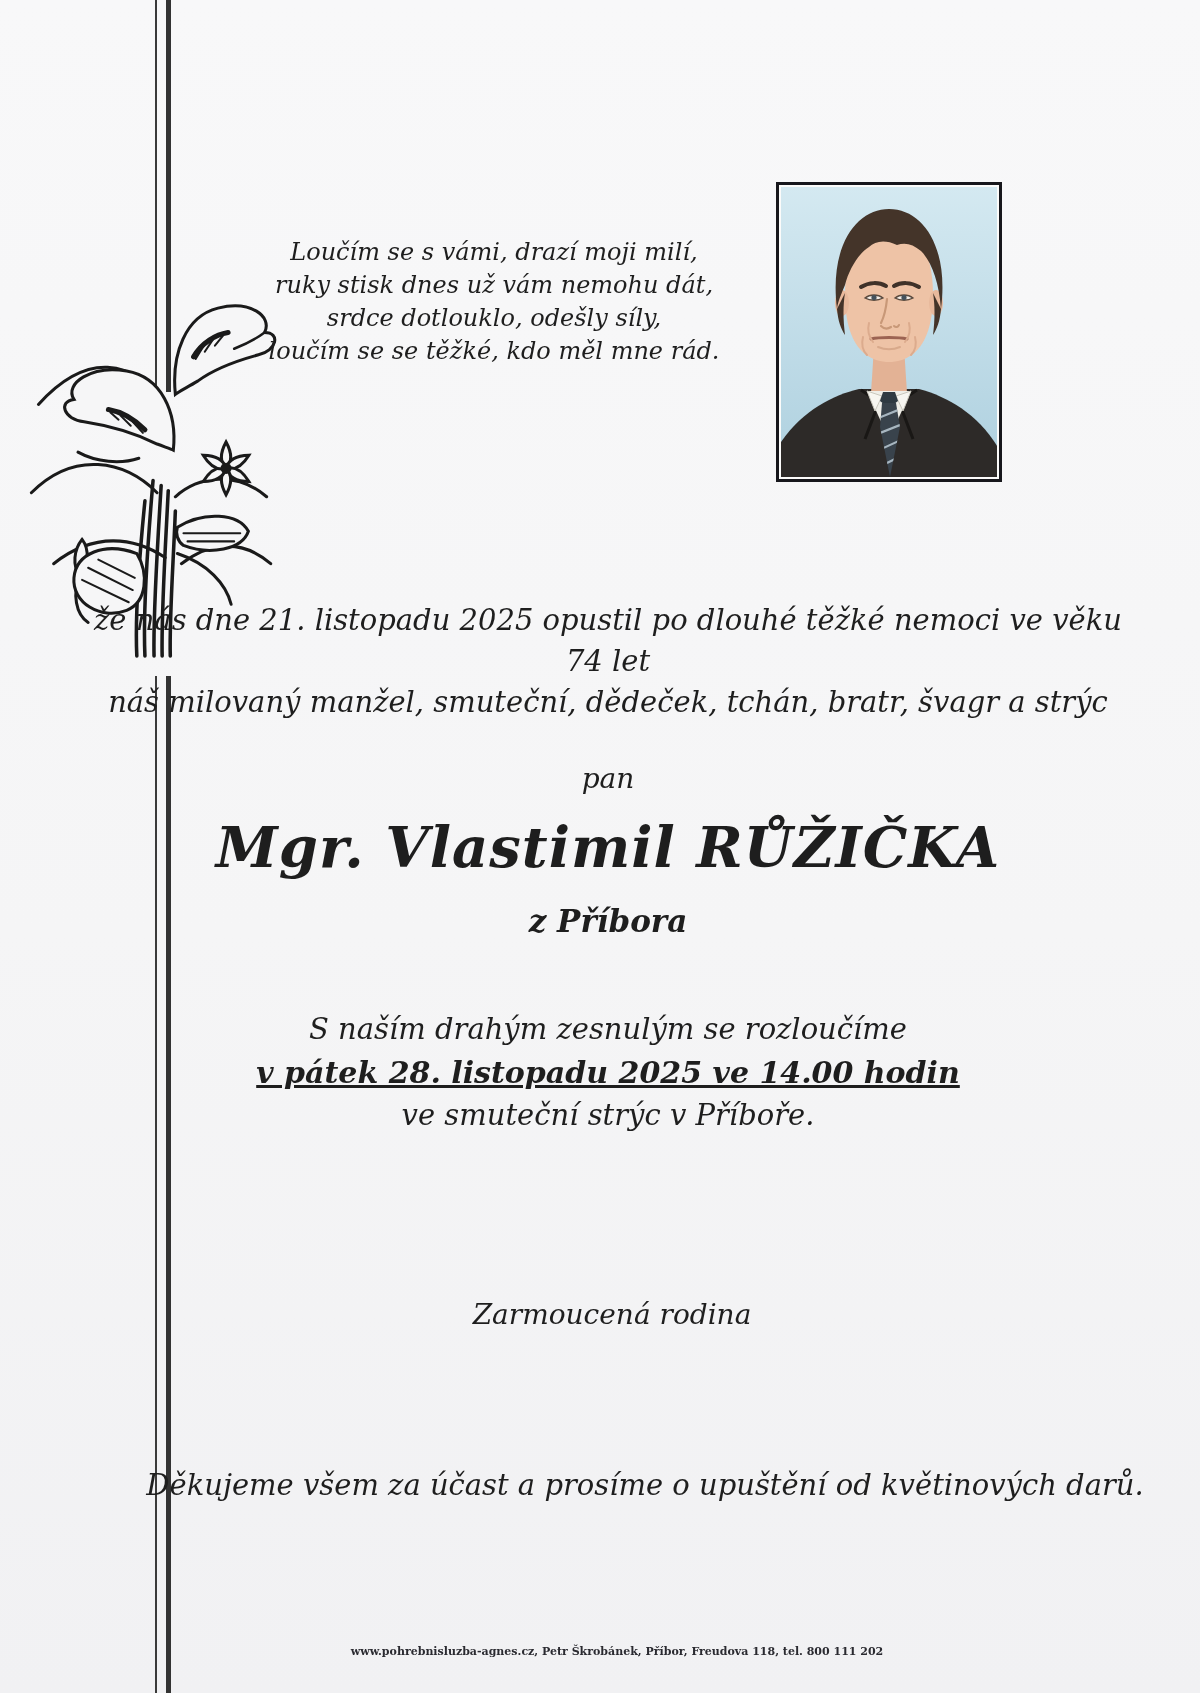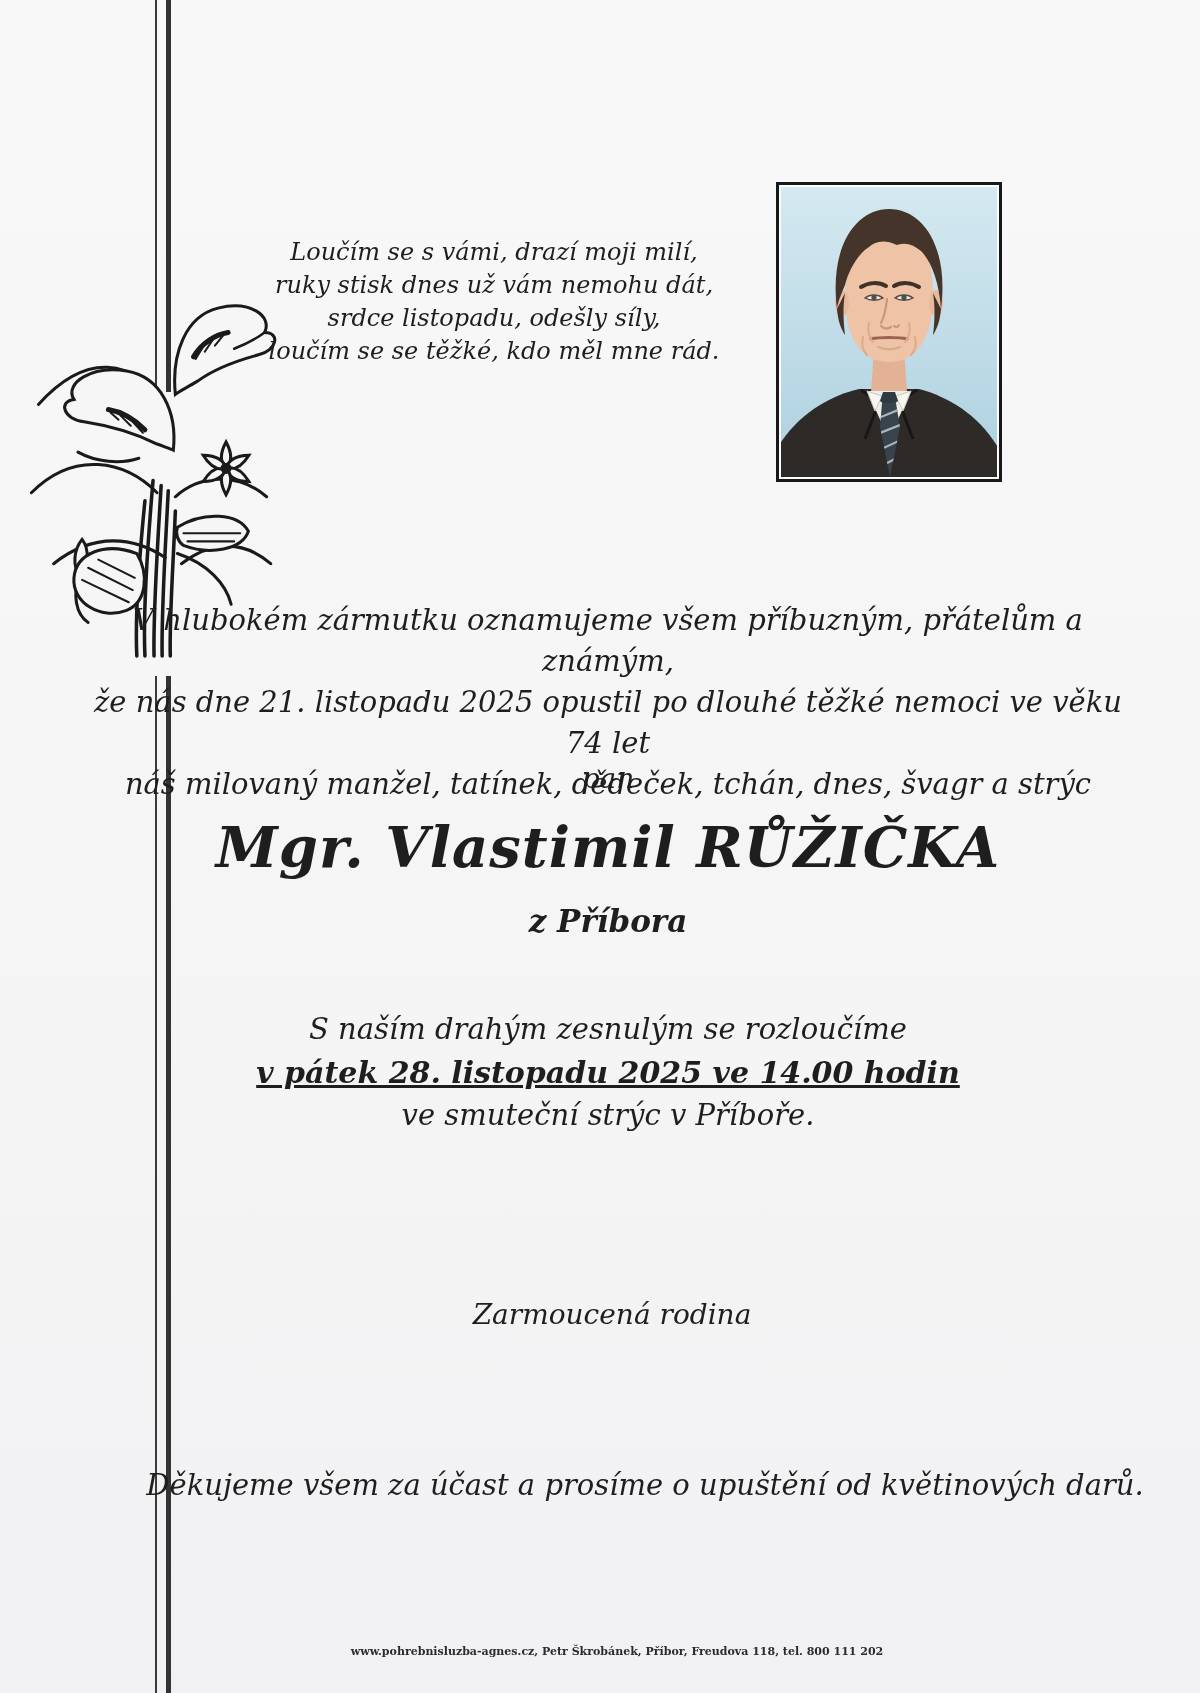--- a/index.html
+++ b/index.html
@@ -153,28 +153,27 @@
       <path d="M97 160 C104 163 112 163 119 160" stroke="#d8a98b" stroke-width="2" fill="none" stroke-linecap="round"></path>
 
       <path d="M88 136 C86 144 88 150 92 155 M128 136 C130 144 128 150 124 155" stroke="#dcab8d" stroke-width="2" fill="none" stroke-linecap="round"></path>
       <path d="M82 150 C80 158 82 164 86 168 M134 150 C136 158 134 164 130 168" stroke="#dcab8d" stroke-width="2" fill="none" stroke-linecap="round"></path>
     </svg>
   </div>
 
   <div class="tblock poem">
     <div>Loučím se s vámi, drazí moji milí,</div>
     <div>ruky stisk dnes už vám nemohu dát,</div>
-    <div>srdce listopadu, odešly síly,</div>
+    <div>srdce dotlouklo, odešly síly,</div>
     <div>loučím se se těžké, kdo měl mne rád.</div>
   </div>
 
   <div class="tblock announce">
-    <div>V hlubokém zármutku oznamujeme všem příbuzným, přátelům a známým,</div>
     <div>že nás dne 21. listopadu 2025 opustil po dlouhé těžké nemoci ve věku 74 let</div>
-    <div>náš milovaný manžel, tatínek, dědeček, tchán, dnes, švagr a strýc</div>
+    <div>náš milovaný manžel, smuteční, dědeček, tchán, bratr, švagr a strýc</div>
   </div>
 
   <div class="tblock pan">pan</div>
   <div class="tblock name">Mgr. Vlastimil RŮŽIČKA</div>
   <div class="tblock origin">z Příbora</div>
 
   <div class="tblock farewell">
     <div>S naším drahým zesnulým se rozloučíme</div>
     <div class="em">v pátek 28. listopadu 2025 ve 14.00 hodin</div>
     <div>ve smuteční strýc v Příboře.</div>

